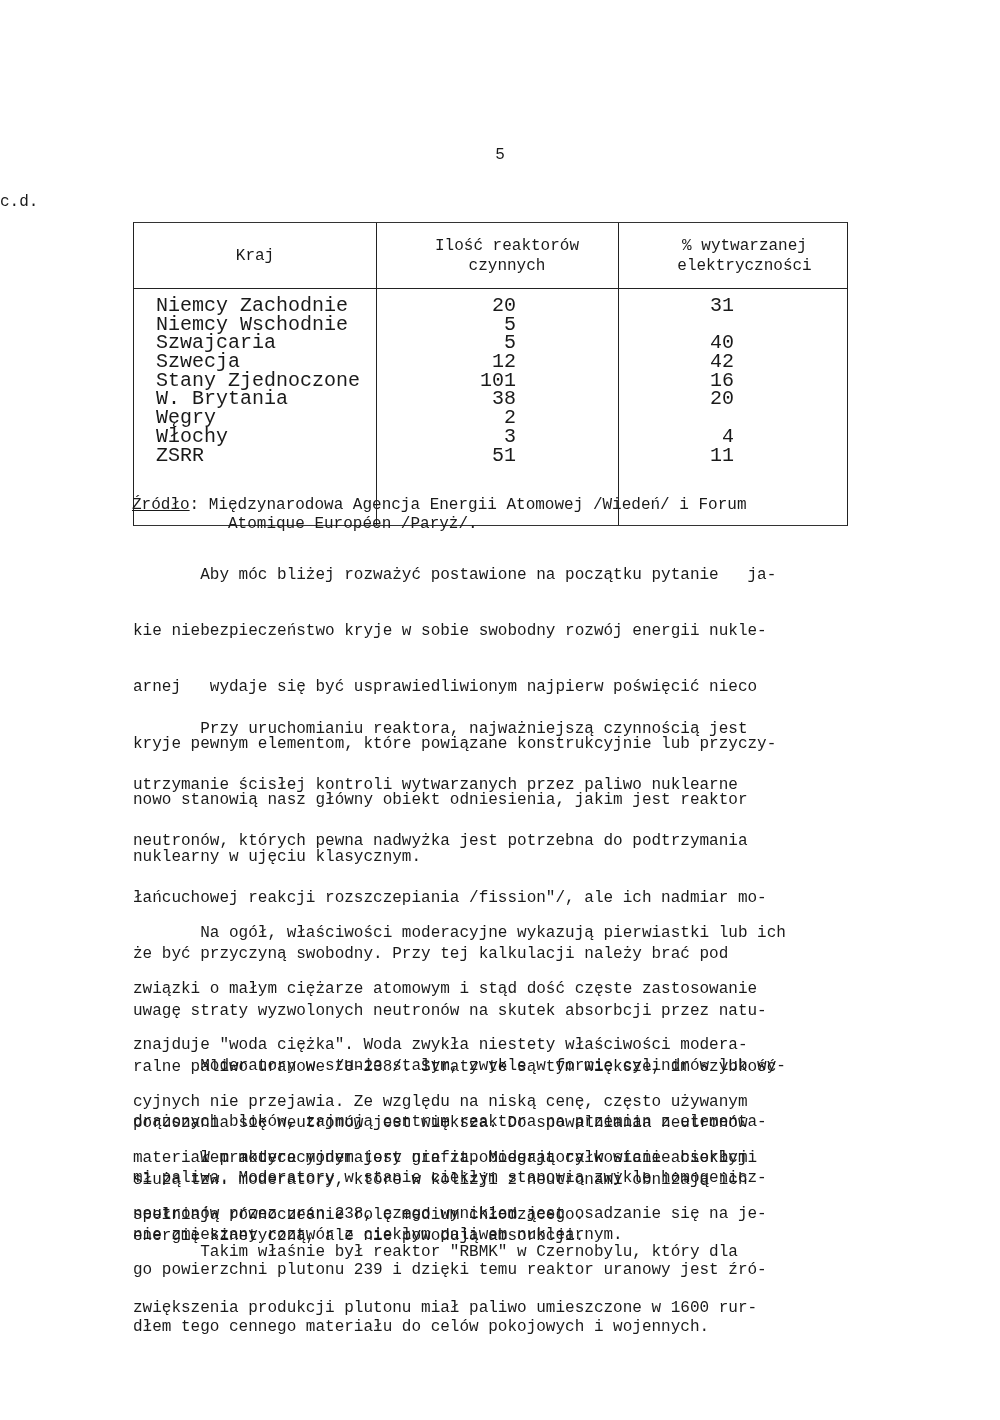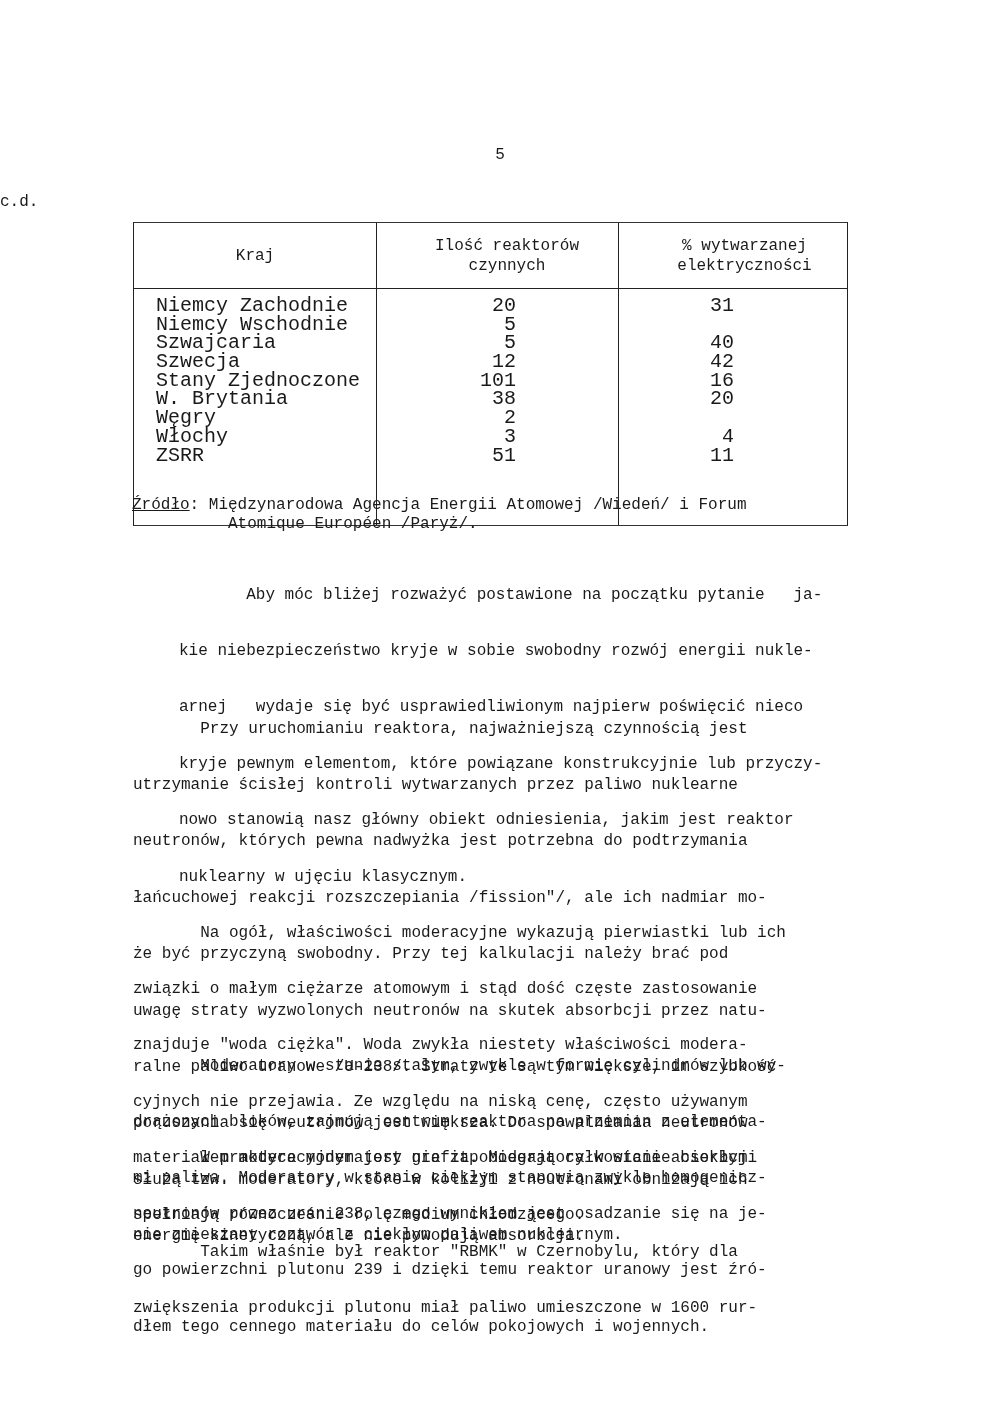--- a/index.html
+++ b/index.html
@@ -102,21 +102,21 @@
         <span class="percent">11</span>
       </div>
   </div>
 </div>
 
 <div class="source">
   <div><span class="lbl">Źródło</span><span>: Międzynarodowa Agencja Energii Atomowej /Wiedeń/ i Forum</span></div>
   <div class="l2">Atomique Européen /Paryż/.</div>
 </div>
 
-<div class="para" style="top:548px;margin-left:46px;">
+<div class="para" style="top:528px;">
   <div>       Aby móc bliżej rozważyć postawione na początku pytanie   ja-</div>
   <div>kie niebezpieczeństwo kryje w sobie swobodny rozwój energii nukle-</div>
   <div>arnej   wydaje się być usprawiedliwionym najpierw poświęcić nieco</div>
   <div>kryje pewnym elementom, które powiązane konstrukcyjnie lub przyczy-</div>
   <div>nowo stanowią nasz główny obiekt odniesienia, jakim jest reaktor</div>
   <div>nuklearny w ujęciu klasycznym.</div>
 </div>
 
 <div class="para" style="top:682px;">
   <div>       Przy uruchomianiu reaktora, najważniejszą czynnością jest</div>

